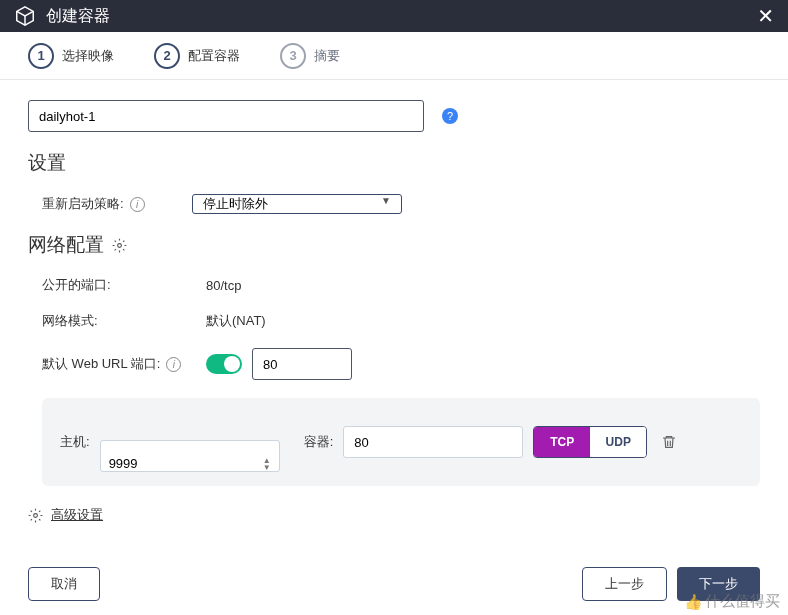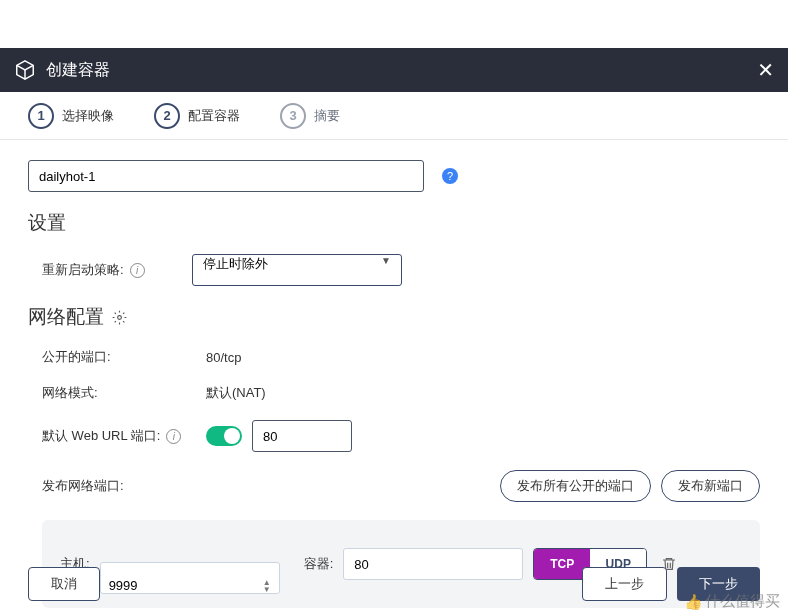--- a/index.html
+++ b/index.html
@@ -1,18 +1,18 @@
 <!DOCTYPE html>
 <html><head>
   <meta charset="utf-8">
   <style>
     * { box-sizing: border-box; margin: 0; padding: 0; font-family: -apple-system, "Segoe UI", "Microsoft YaHei", sans-serif; }
     body { width: 788px; height: 615px; background: #fff; overflow: hidden; position: relative; }
 
-    .header { background: #2a2d3a; color: #fff; height: 44px; display: flex; align-items: center; padding: 4px 14px; justify-content: space-between; margin-top: 48px; }
+    .header { background: #2a2d3a; color: #fff; height: 32px; display: flex; align-items: center; padding: 4px 14px; justify-content: space-between; }
     .header-left { display: flex; align-items: center; gap: 10px; }
     .header-title { font-size: 16px; font-weight: 500; }
     .cube-icon svg { display: block; }
     .close-x { color: #fff; font-size: 20px; cursor: pointer; }
 
     .steps-bar { height: 48px; display: flex; align-items: center; padding-left: 28px; border-bottom: 1px solid #e5e7eb; gap: 0; }
     .step { display: flex; align-items: center; gap: 8px; margin-right: 40px; }
     .step-circle { width: 26px; height: 26px; border-radius: 50%; border: 2px solid #3b4a6b; display: flex; align-items: center; justify-content: center; font-size: 13px; font-weight: 600; color: #3b4a6b; background: #fff; }
     .step.active .step-circle { border-color: #3b4a6b; }
     .step.inactive .step-circle { border-color: #9ca3af; color: #9ca3af; }
@@ -28,21 +28,21 @@
     .text-input { height: 32px; padding: 0 10px; border: 1px solid #4a5568; border-radius: 3px; font-size: 13px; outline: none; }
     .text-input.wide { width: 396px; }
     .text-input.small { width: 100px; }
 
     .help-icon { width: 16px; height: 16px; border-radius: 50%; background: #3b82f6; color: #fff; font-size: 11px; display: inline-flex; align-items: center; justify-content: center; margin-left: 8px; }
 
     .section-title { font-size: 19px; color: #333; margin: 10px 0 18px 0; display: flex; align-items: center; gap: 8px; }
 
     .info-icon { width: 15px; height: 15px; border-radius: 50%; border: 1.5px solid #888; color: #888; font-size: 10px; display: inline-flex; align-items: center; justify-content: center; font-style: italic; }
 
-    .dropdown { height: 32px; width: 210px; border: 1px solid #3b4a6b; border-radius: 3px; display: flex; align-items: flex-start; justify-content: space-between; padding: 0 10px; font-size: 13px; cursor: pointer; }
+    .dropdown { height: 20px; width: 210px; border: 1px solid #3b4a6b; border-radius: 3px; display: flex; align-items: flex-start; justify-content: space-between; padding: 0 10px; font-size: 13px; cursor: pointer; }
     .dropdown-caret { font-size: 10px; color: #555; }
 
     .static-text { font-size: 13px; color: #333; }
 
     .gear-icon svg { display: block; }
 
     .toggle { width: 36px; height: 20px; background: #10b981; border-radius: 10px; position: relative; cursor: pointer; flex-shrink: 0; }
     .toggle-knob { width: 16px; height: 16px; background: #fff; border-radius: 50%; position: absolute; top: 2px; right: 2px; }
 
     .btn-outline { height: 32px; border: 1.5px solid #3b4a6b; background: #fff; color: #333; border-radius: 16px; padding: 0 16px; font-size: 13px; cursor: pointer; }
@@ -156,27 +156,20 @@
       <span class="info-icon">i</span>
     </div>
     <div class="row-value">
       <div class="toggle">
           <div class="toggle-knob"></div>
         </div>
       <input class="text-input small" value="80" style="">
     </div>
   </div>
 
-  <div class="row" style="padding-left:14px;">
-    <div class="row-label" style="width:164px;">发布网络端口:</div>
-    <div class="row-value" style="justify-content:flex-end;">
-      <button class="btn-outline">发布所有公开的端口</button>
-      <button class="btn-outline">发布新端口</button>
-    </div>
-  </div>
 
   <div class="port-card" style="margin-left:14px;">
     <span class="plabel">主机:</span>
     <div class="spinner-input">
       <span>9999</span>
       <span class="spinner-ctrl">
           <span>▲</span>
           <span>▼</span>
         </span>
     </div>

